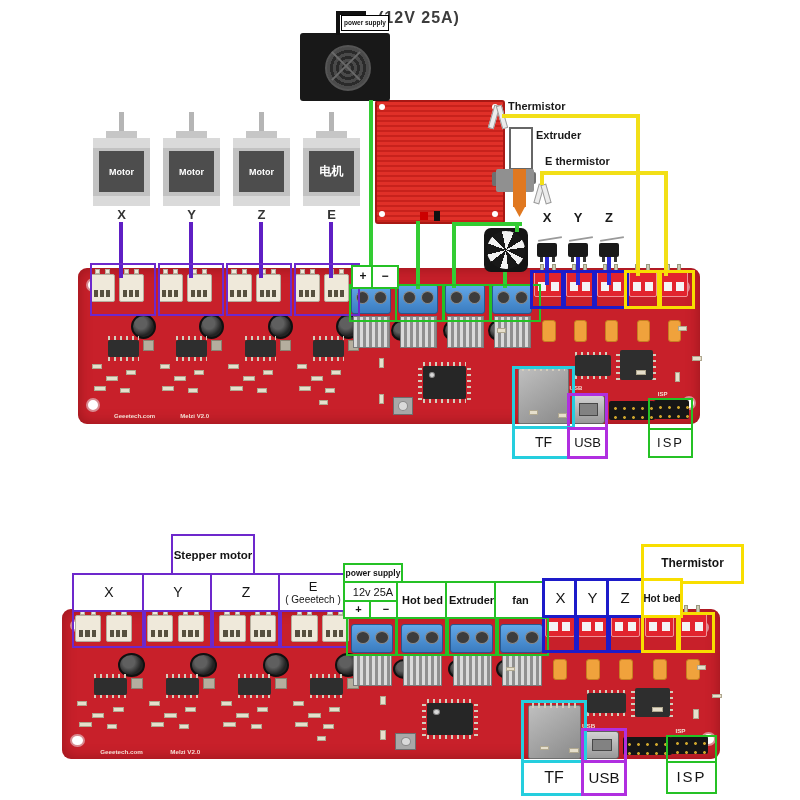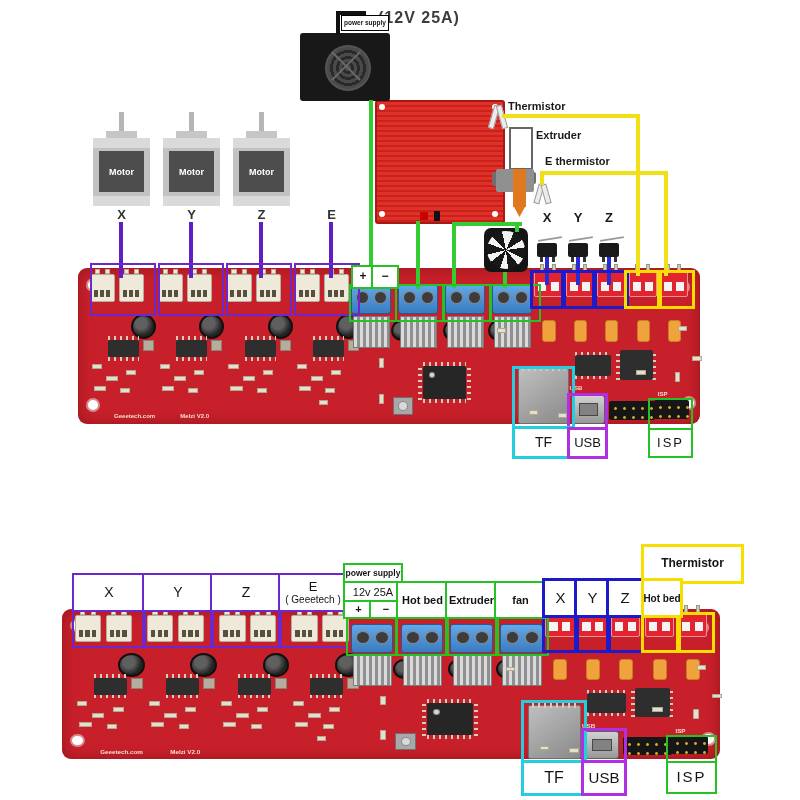--- a/index.html
+++ b/index.html
@@ -465,20 +465,29 @@
     <div class="abs" style="left:13px;top:19px;width:31px;height:7px;background:#c6c6c6;"></div>
     <div class="mbody" style="left:0;top:26px;width:57px;height:68px;">
       <div class="mstrip" style="left:0;top:0;width:57px;height:10px;"></div>
       <div class="mstrip" style="left:0;top:58px;width:57px;height:10px;"></div>
       <div class="mband" style="left:6px;top:13px;width:45px;height:41px;font-size:9px;">Motor</div>
     </div>
   </div>
   <div class="txt" style="left:233px;top:207px;width:57px;text-align:center;font-size:13px;color:#333;">Z</div>
   <div class="wire wp" style="left:259px;top:222px;width:4px;height:56px;"></div>
 
+  <div class="dev" style="left:303px;top:112px;width:57px;height:96px;">
+    <div class="abs" style="left:26px;top:0;width:5px;height:27px;background:#b5b5b5;"></div>
+    <div class="abs" style="left:13px;top:19px;width:31px;height:7px;background:#c6c6c6;"></div>
+    <div class="mbody" style="left:0;top:26px;width:57px;height:68px;">
+      <div class="mstrip" style="left:0;top:0;width:57px;height:10px;"></div>
+      <div class="mstrip" style="left:0;top:58px;width:57px;height:10px;"></div>
+      <div class="mband" style="left:6px;top:13px;width:45px;height:41px;font-size:12px;">电机</div>
+    </div>
+  </div>
   <div class="txt" style="left:303px;top:207px;width:57px;text-align:center;font-size:13px;color:#333;">E</div>
   <div class="wire wp" style="left:329px;top:222px;width:4px;height:56px;"></div>
 
   <div class="bed" style="left:375px;top:100px;width:126px;height:120px;"></div>
   <div class="beddot" style="left:379px;top:104px;"></div>
   <div class="beddot" style="left:492px;top:104px;"></div>
   <div class="beddot" style="left:379px;top:211px;"></div>
   <div class="beddot" style="left:492px;top:211px;"></div>
   <div class="abs" style="left:420px;top:212px;width:8px;height:8px;background:#c00;z-index:19;"></div>
   <div class="abs" style="left:434px;top:211px;width:6px;height:10px;background:#111;z-index:19;"></div>
@@ -566,20 +575,23 @@
     </div>
   <div class="obox b-magenta" style="left:567px;top:393px;width:35px;height:34px;"></div>
   <div class="lbl b-magenta" style="left:567px;top:427px;width:35px;height:26px;font-size:13px;font-weight:400;">
       <span>USB</span>
     </div>
   <div class="obox b-green" style="left:648px;top:398px;width:41px;height:29px;"></div>
   <div class="lbl b-green" style="left:648px;top:428px;width:41px;height:26px;font-size:13px;font-weight:400;letter-spacing:2px;">
       <span>ISP</span>
     </div>
 
+  <div class="lbl b-purple" style="left:171px;top:534px;width:80px;height:39px;font-size:11.5px;">
+      <span>Stepper motor</span>
+    </div>
   <div class="lbl b-purple" style="left:72px;top:573px;width:70px;height:35px;font-size:14px;font-weight:400;">
       <span>X</span>
     </div>
   <div class="lbl b-purple" style="left:142px;top:573px;width:68px;height:35px;font-size:14px;font-weight:400;">
       <span>Y</span>
     </div>
   <div class="lbl b-purple" style="left:210px;top:573px;width:68px;height:35px;font-size:14px;font-weight:400;">
       <span>Z</span>
     </div>
   <div class="lbl b-purple" style="left:278px;top:573px;width:66px;height:35px;font-size:13px;font-weight:400;">

